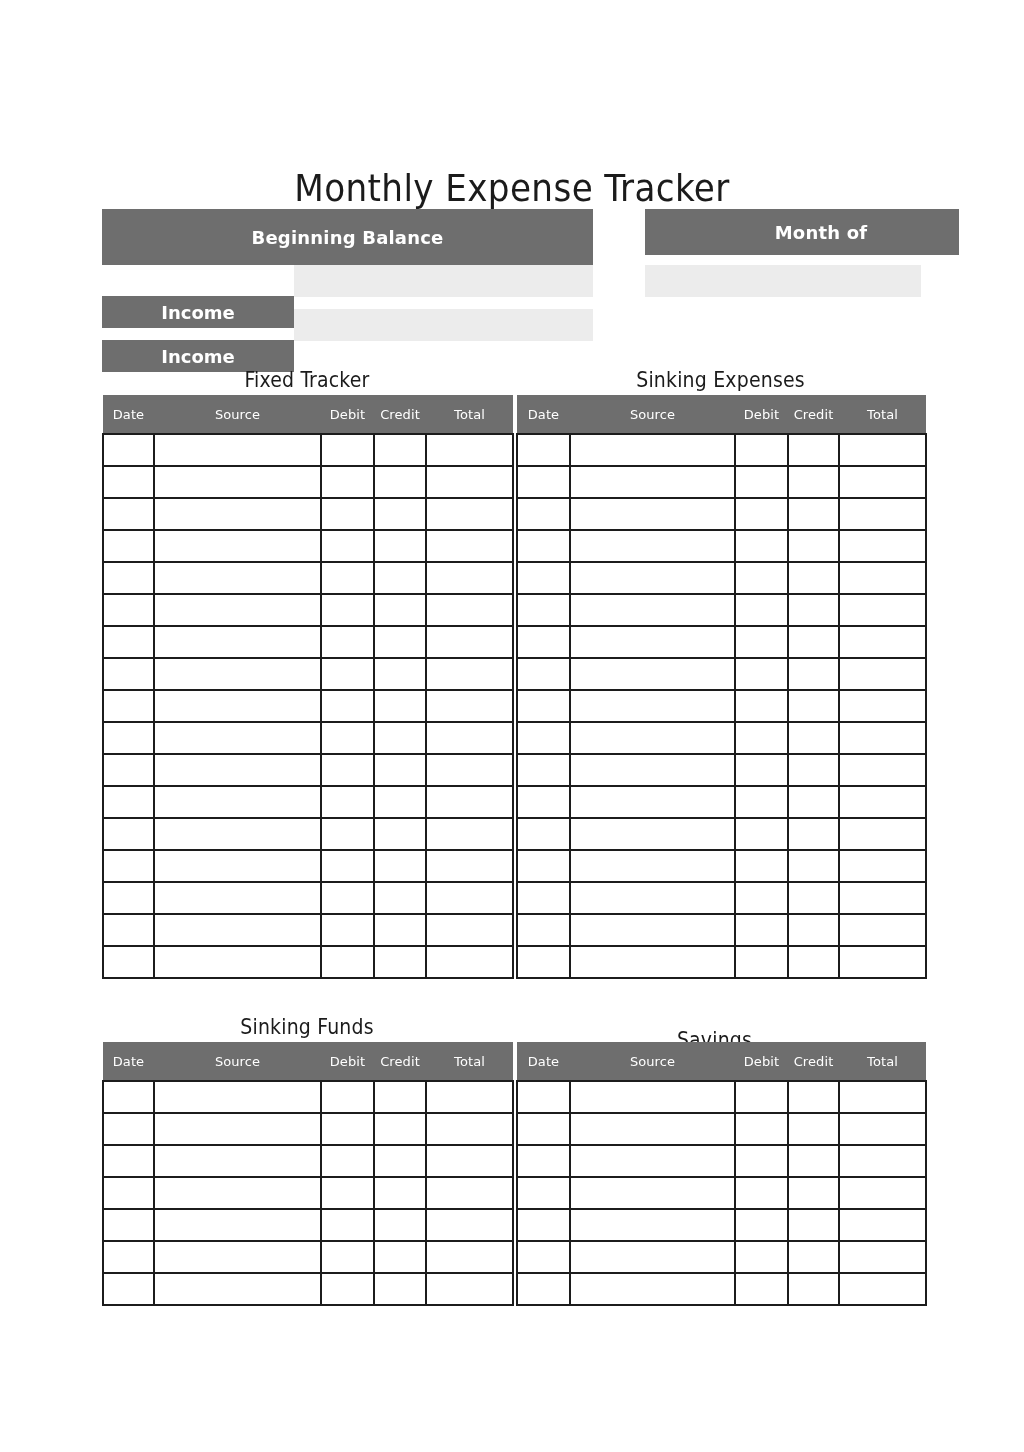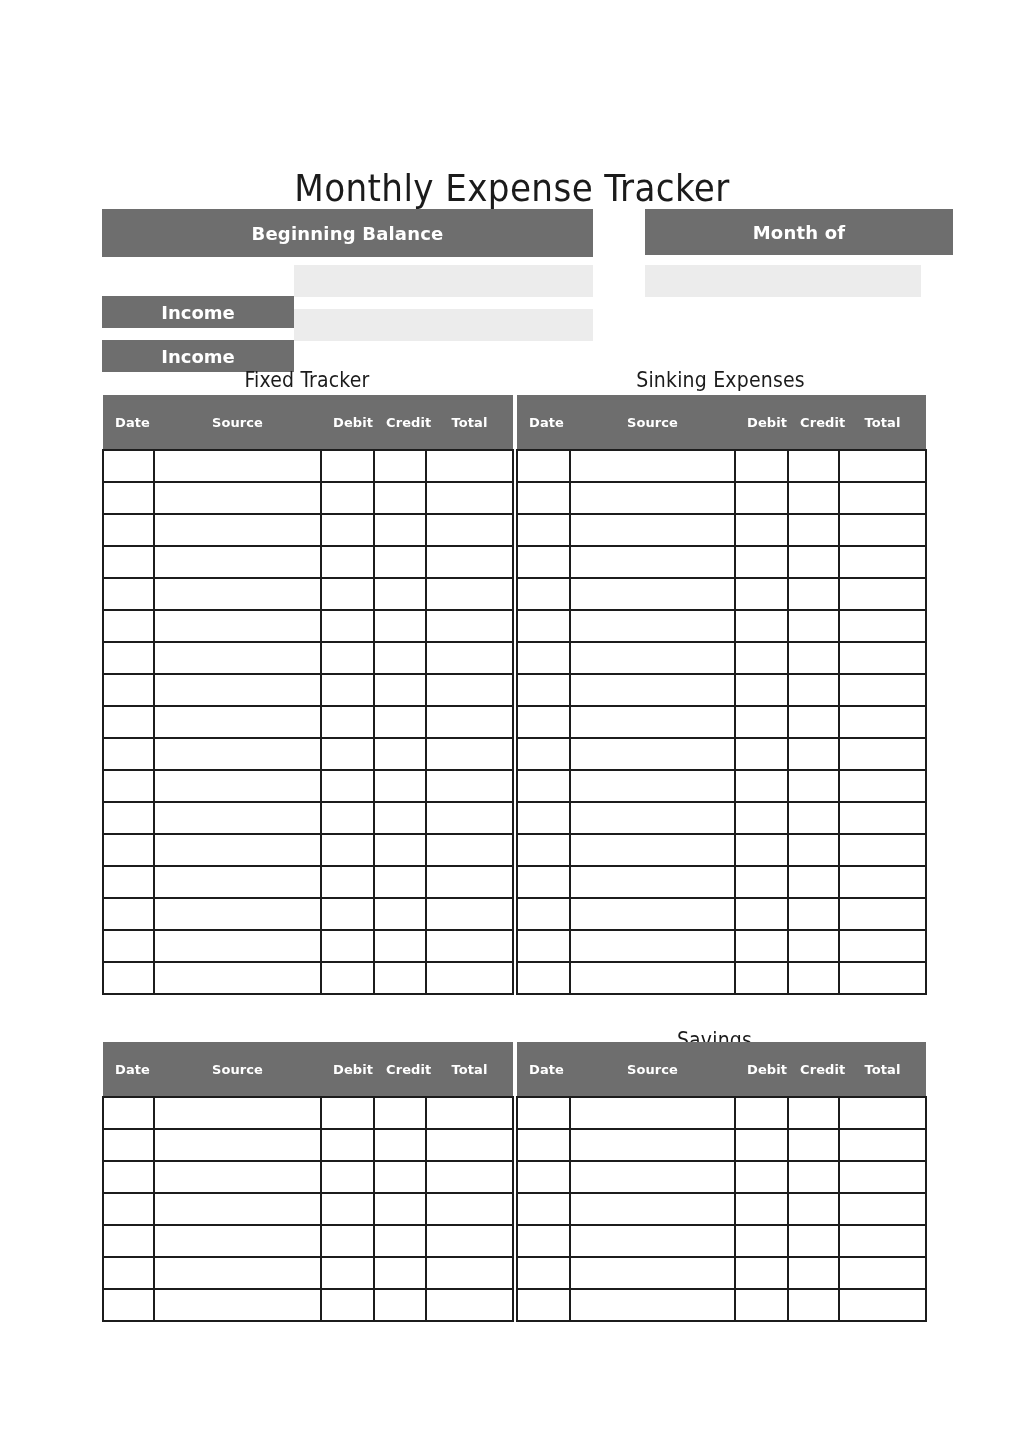--- a/index.html
+++ b/index.html
@@ -60,22 +60,22 @@
     background: #6e6e6e;
     color: #ffffff;
     font-size: 18px;
     font-weight: 700;
     display: flex;
     align-items: center;
     justify-content: center;
     margin-top: 31px;
   }
 
-  #beginning-balance-bar { left:102px; top:209px; width:491px; height:48px; }
-  #month-of-bar          { left:645px; top:209px; width:308px; height:46px; }
+  #beginning-balance-bar { left:102px; top:209px; width:491px; height:56px; }
+  #month-of-bar          { left:645px; top:209px; width:276px; height:46px;padding-left:38px; }
 
   #income-row-1-field { left:294px; top:265px; width:299px; height:32px; }
   #income-row-1-label { left:102px; top:265px; width:192px; height:32px; }
   #income-row-2-field { left:294px; top:309px; width:299px; height:32px; }
   #income-row-2-label { left:102px; top:309px; width:192px; height:32px; }
   #month-of-field     { left:645px; top:265px; width:276px; height:32px; }
 
   
   .section-title {
     position: absolute;
@@ -91,23 +91,23 @@
   .ledger {
     position: absolute;
     border-collapse: collapse;
     table-layout: fixed;
     background: #ffffff;
   }
   .ledger th {
     background: #6e6e6e;
     color: #ffffff;
     font-size: 13px;
-    font-weight: 700;
+    font-weight: 400;
     height: 30px;
-    padding: 12px;
+    padding: 4px;
     border: none;
     text-align: center;
     letter-spacing: 0.1px;
   }
   .ledger td {
     border: 2px solid #1c1c1c;
     height: 30px;
     padding: 0;
     background: #ffffff;
   }
@@ -159,20 +159,21 @@
     <span>Income</span>
   </div>
 
   <div class="bar-light" id="income-row-2-field"></div>
   <div class="label-chip" id="income-row-2-label">
     <span>Income</span>
   </div>
 
   <div class="section-title" id="fixed-expenses-title">Fixed Tracker</div>
   <div class="section-title" id="variable-expenses-title">Sinking Expenses</div>
+  <div class="section-title" id="sinking-funds-title">Sinking Funds</div>
   <div class="section-title" id="savings-title">Savings</div>
 
   <table class="ledger" id="fixed-expenses-table">
       <colgroup>
         <col class="col-date">
         <col class="col-source">
         <col class="col-debit">
         <col class="col-credit">
         <col class="col-total">
       </colgroup>

